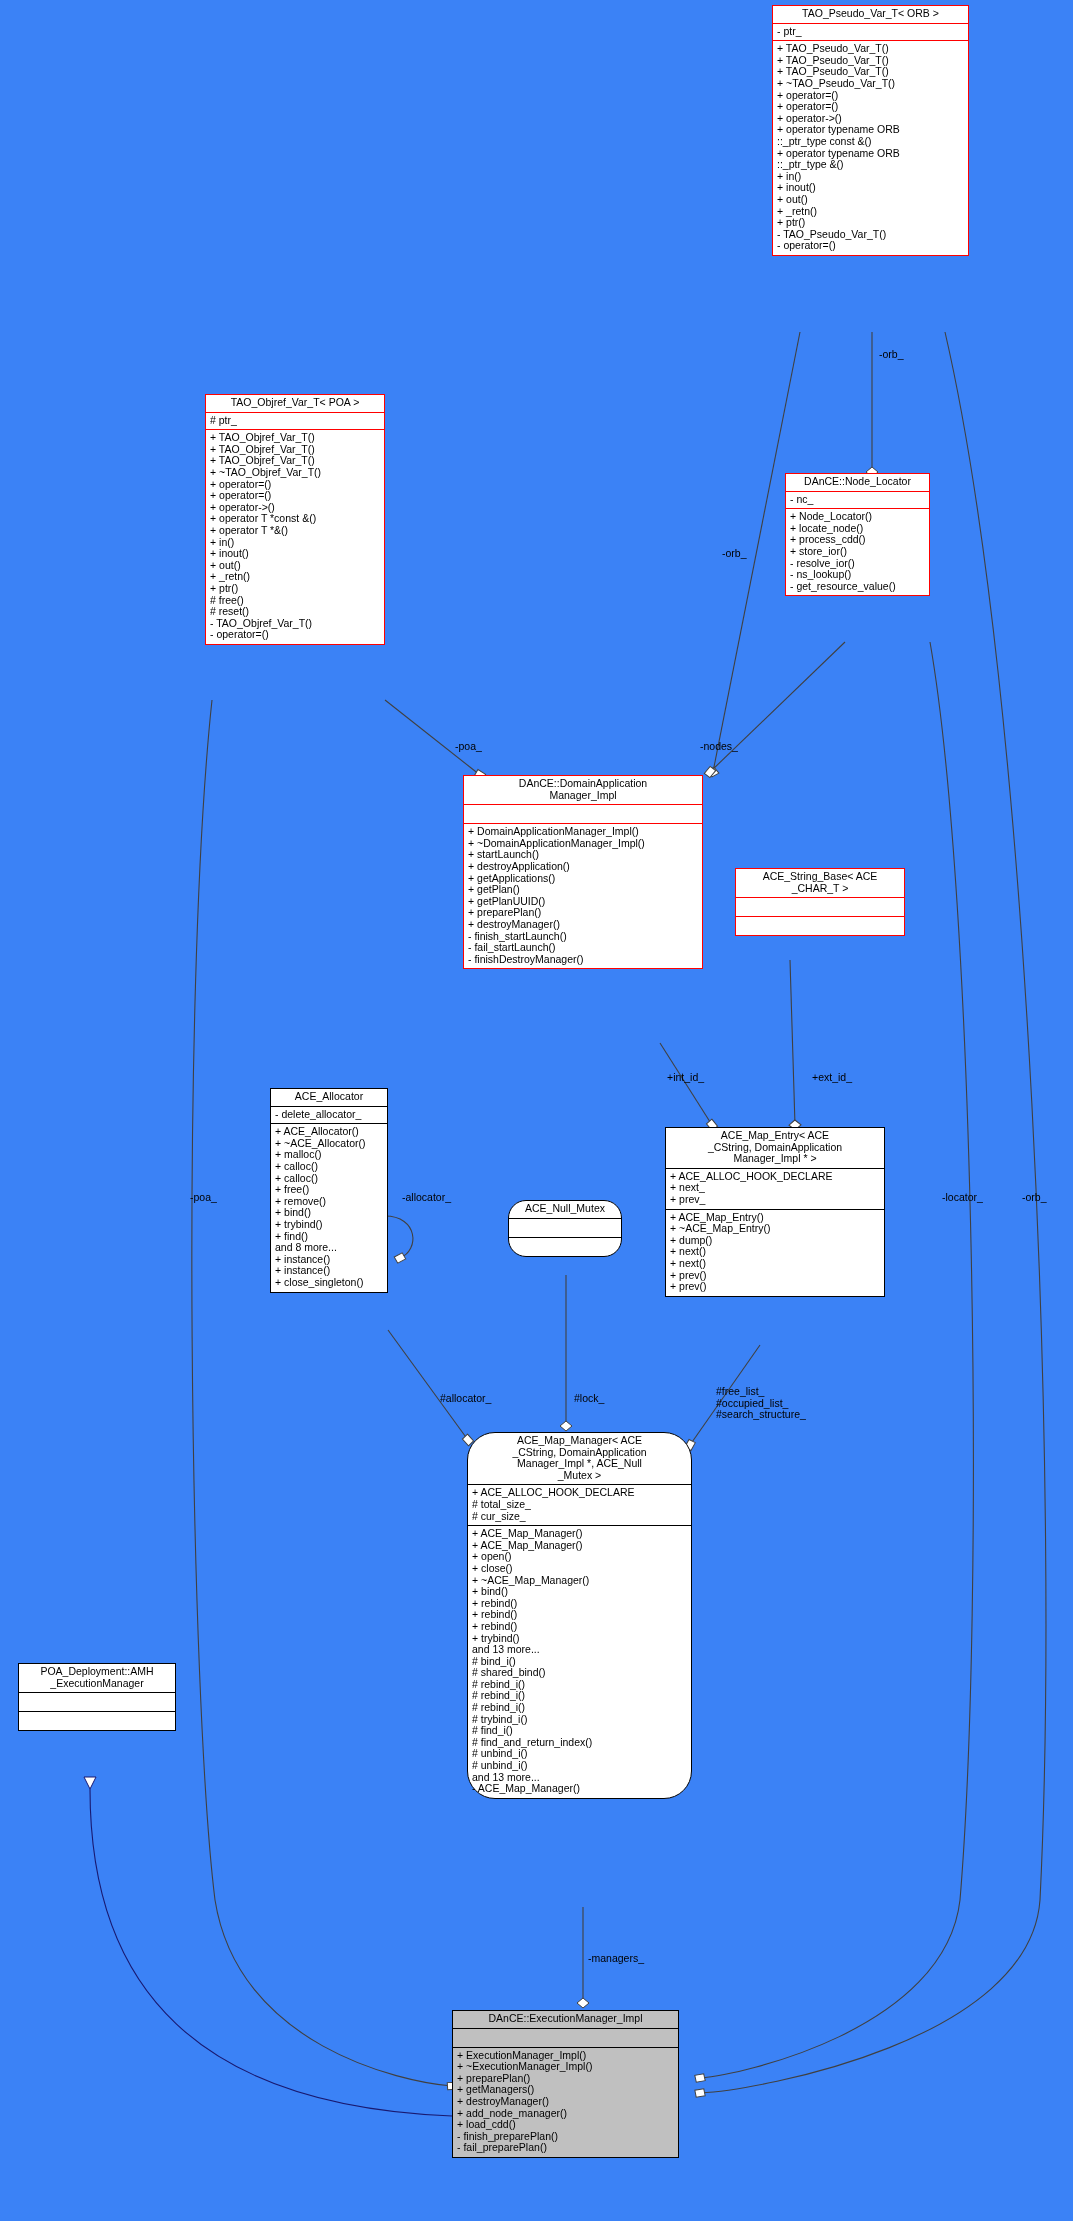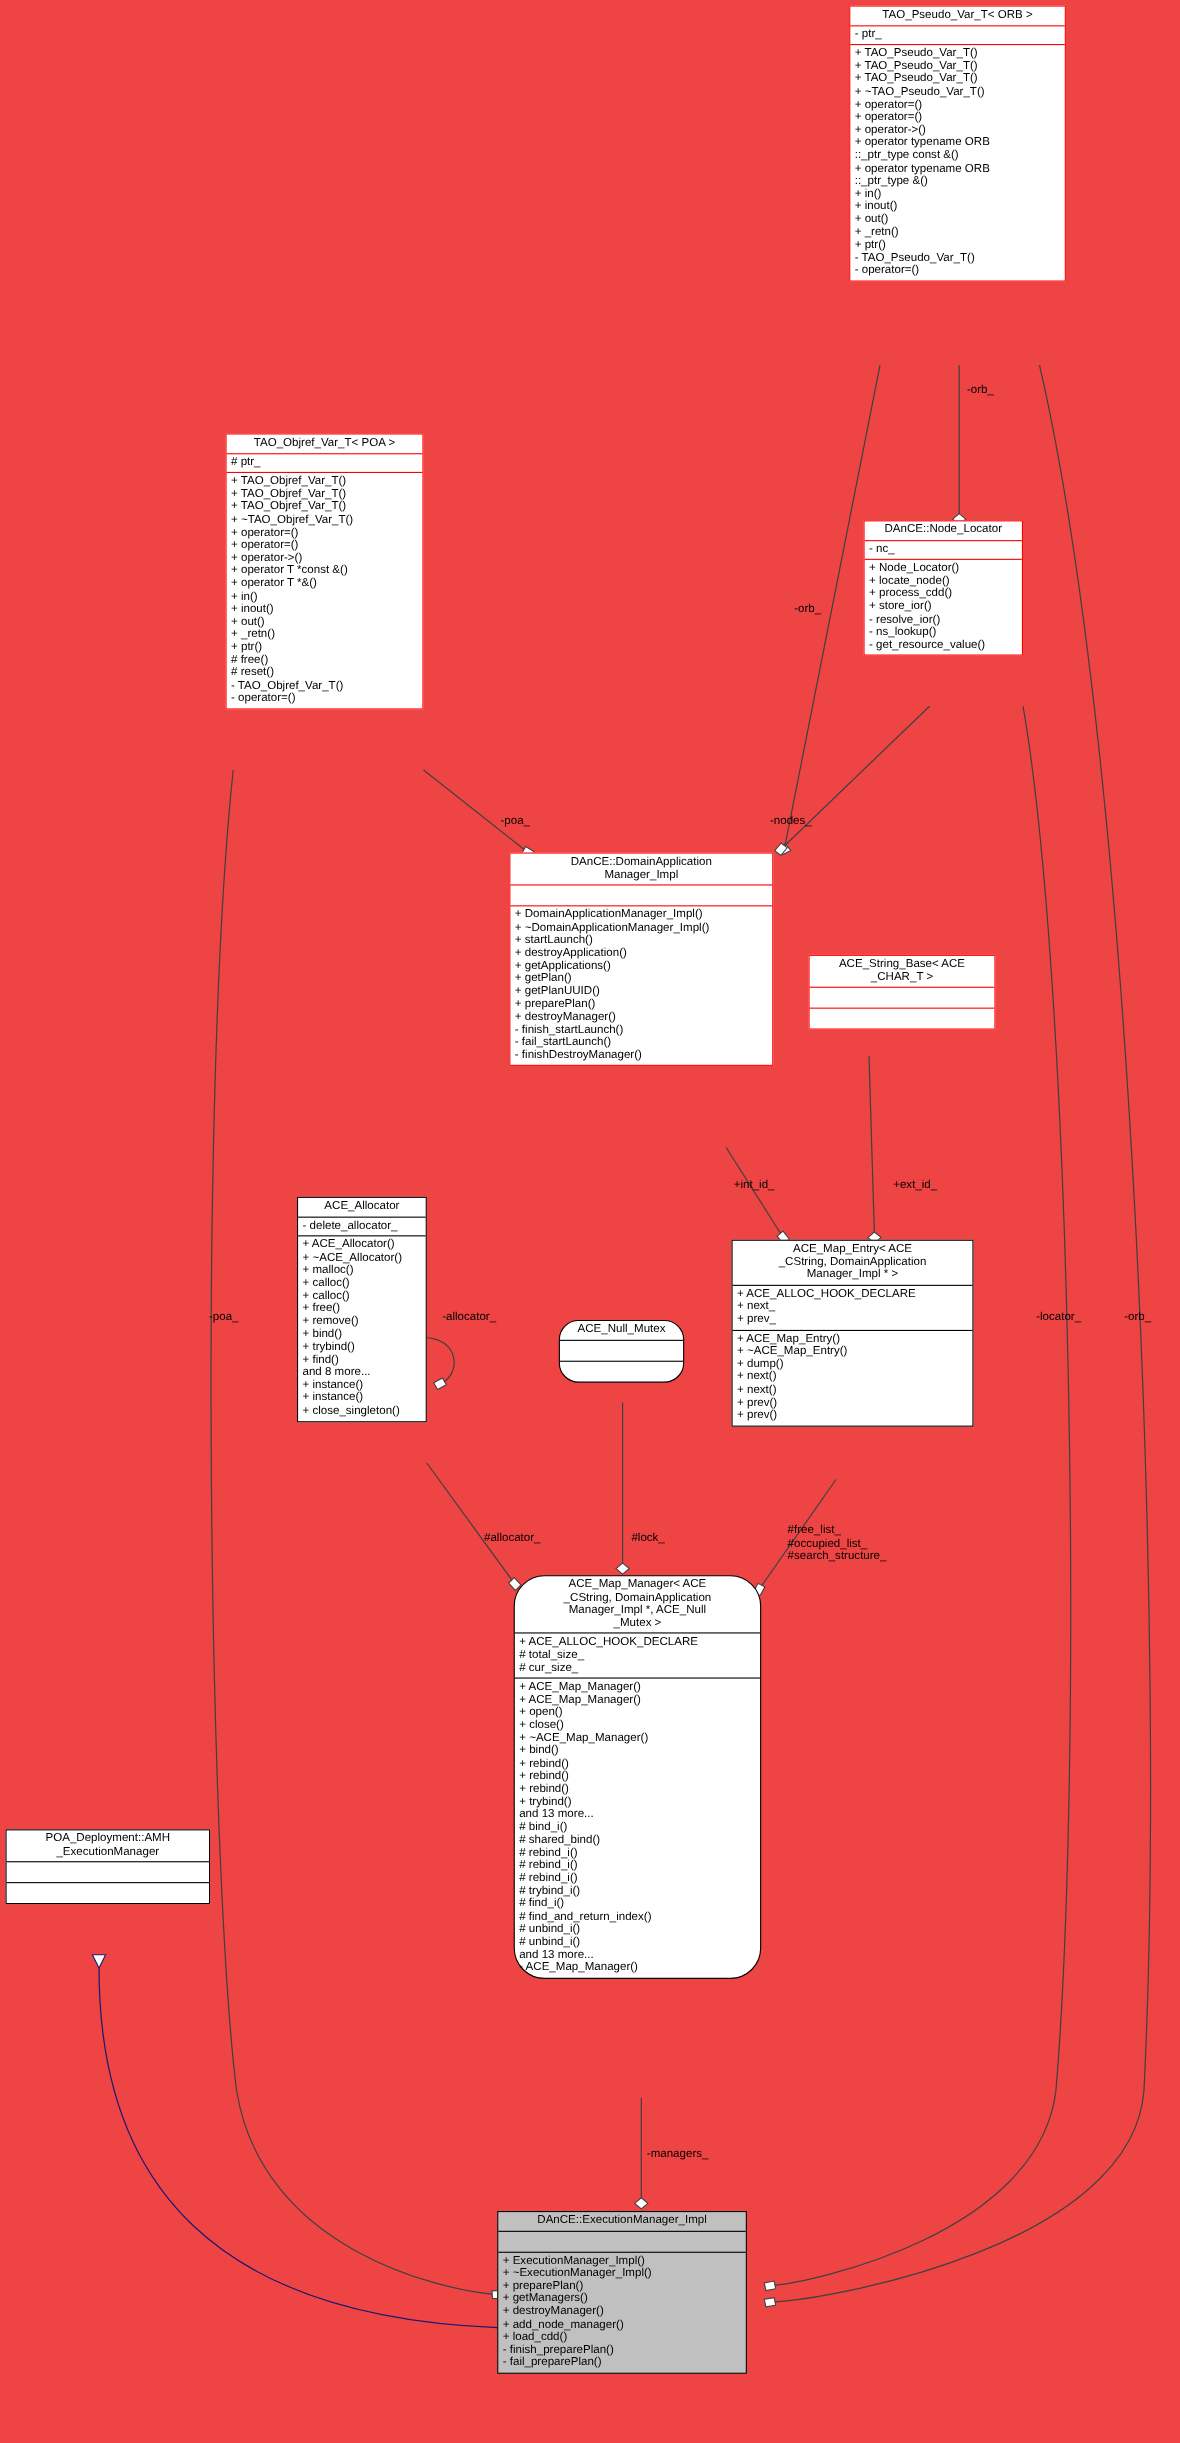--- a/index.html
+++ b/index.html
@@ -5,21 +5,21 @@
   html,body{margin:0;padding:0;background:#fff;}
   body{
     font-family:"Liberation Sans","DejaVu Sans",sans-serif;
     -webkit-font-smoothing:antialiased;
   }
   #diagram{
     position:relative;
     width:1073px;
     height:2221px;
     overflow:hidden;
-    background:#ef4444;
+    background:#3b82f6;
   }
   svg.edges{
     position:absolute;
     left:0;top:0;
     width:1073px;
     height:2221px;
     pointer-events:none;
   }
   .node{
     position:absolute;
@@ -310,21 +310,21 @@
       <div># trybind_i()</div>
       <div># find_i()</div>
       <div># find_and_return_index()</div>
       <div># unbind_i()</div>
       <div># unbind_i()</div>
       <div>and 13 more...</div>
       <div>- ACE_Map_Manager()</div>
     </div>
   </div>
 
-  <div class="node" style="left:5px;top:1663px;width:186px;">
+  <div class="node" style="left:18px;top:1663px;width:158px;">
     <div class="title">POA_Deployment::AMH
 _ExecutionManager</div>
     <div class="sep"></div>
     <div class="rows empty"></div>
     <div class="sep"></div>
     <div class="rows empty"></div>
   </div>
 
   <div class="node grey" style="left:452px;top:2010px;width:227px;">
     <div class="title">DAnCE::ExecutionManager_Impl</div>

